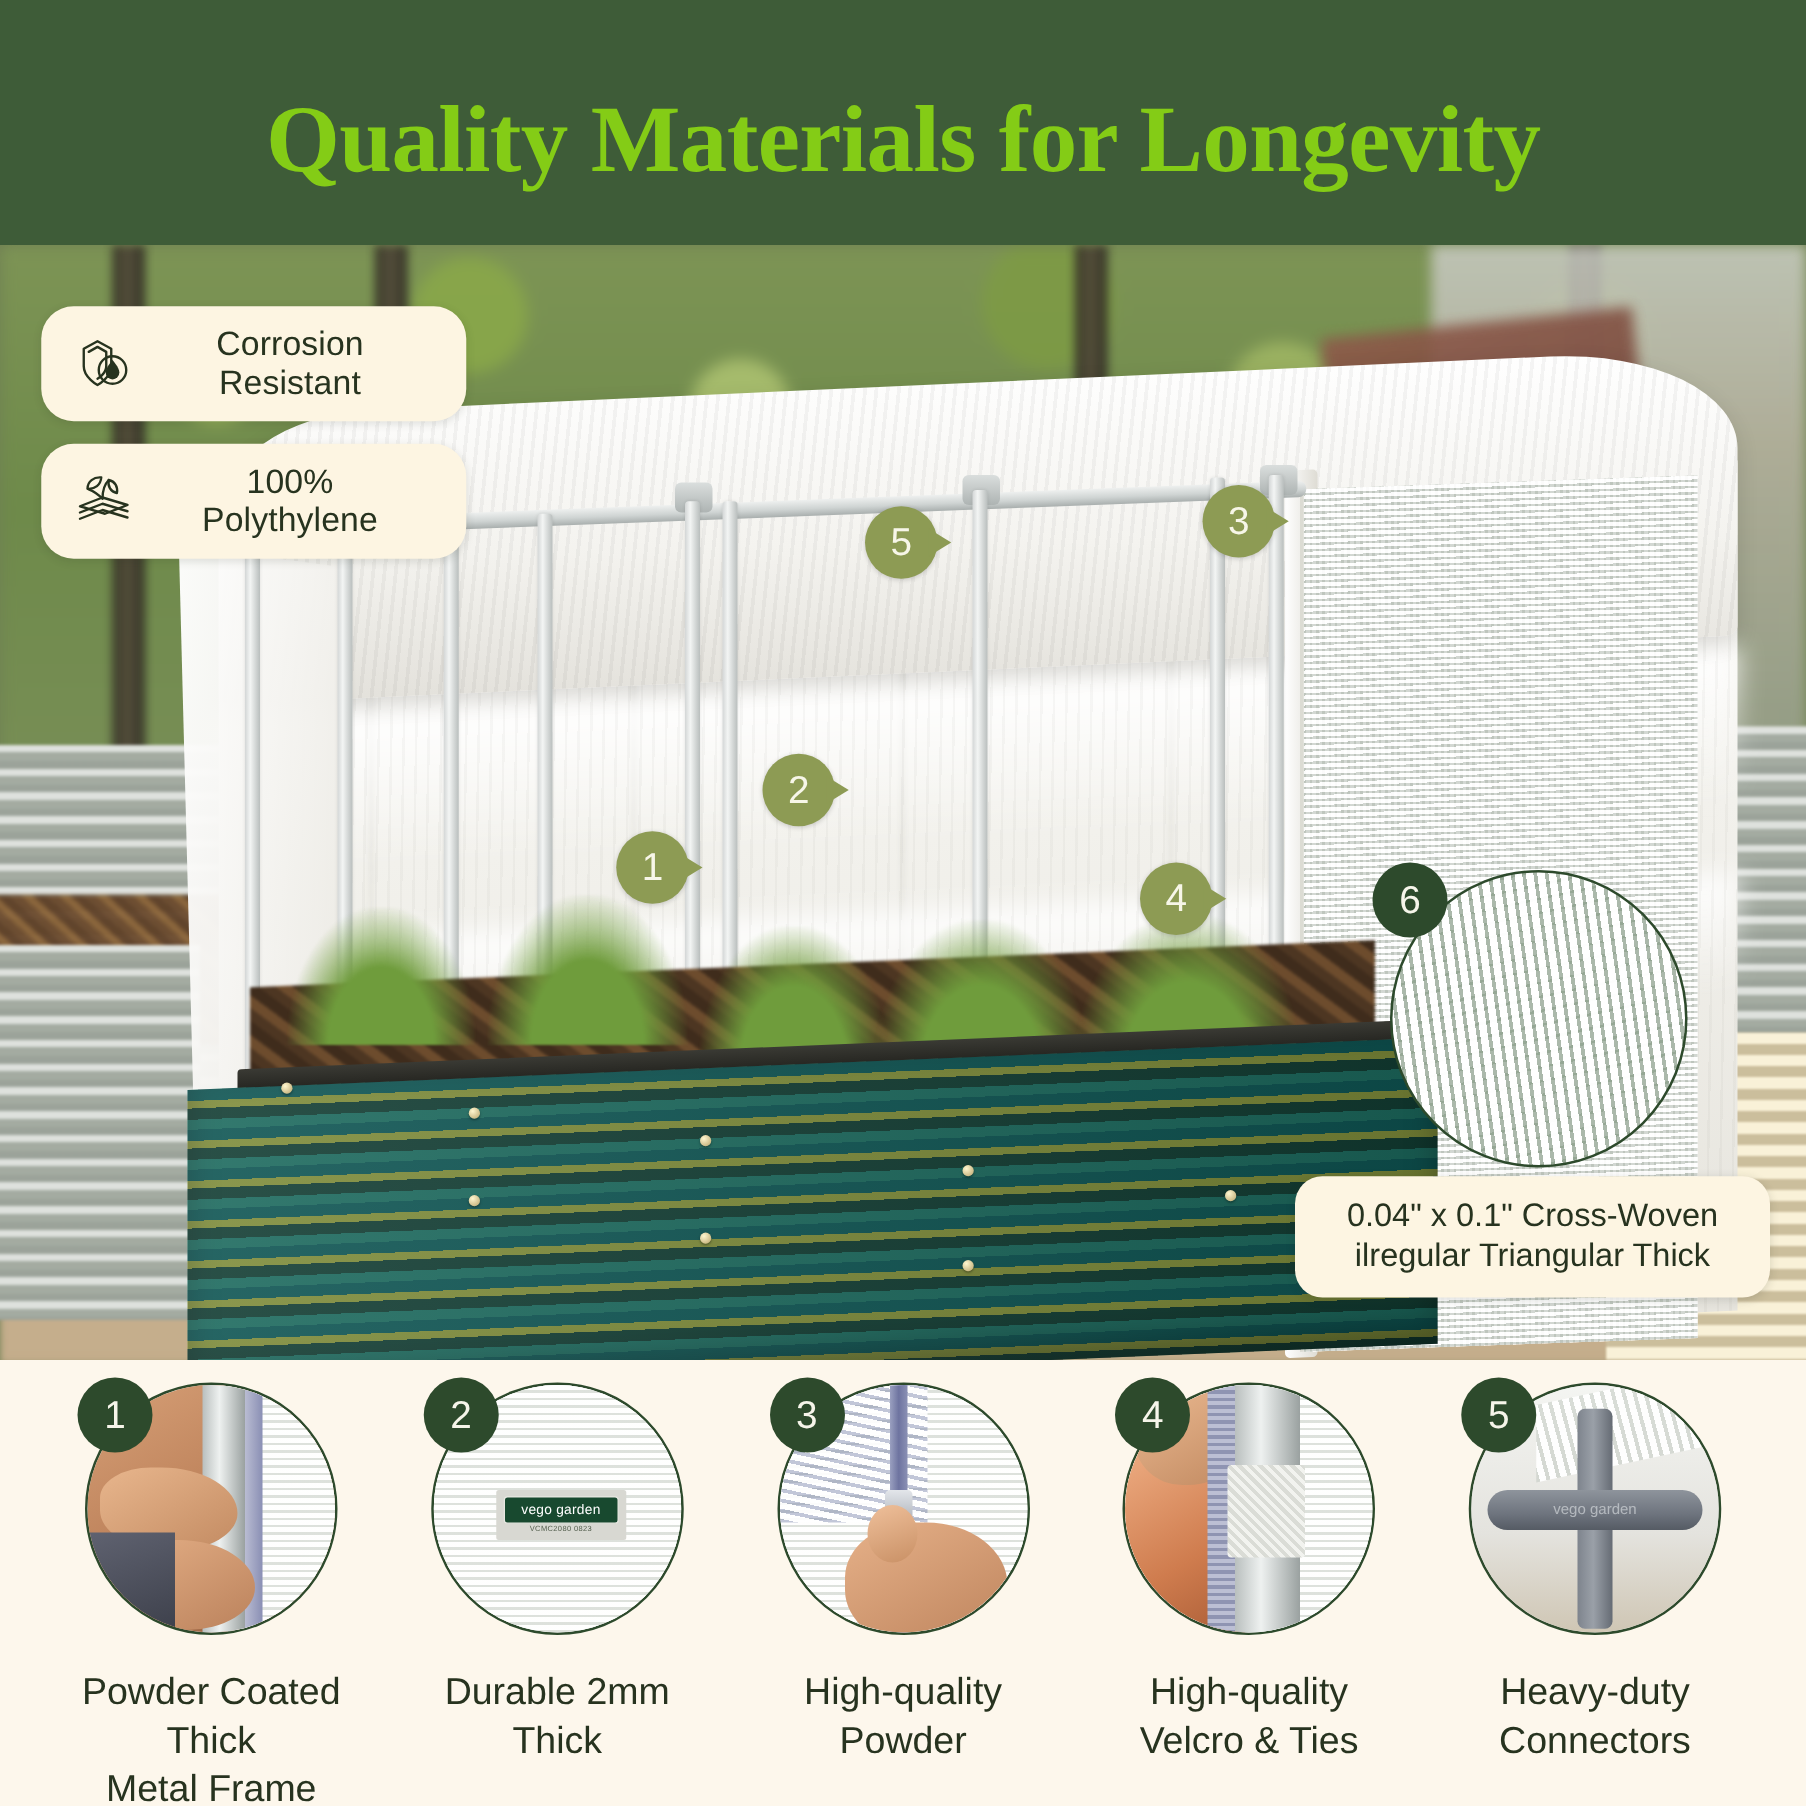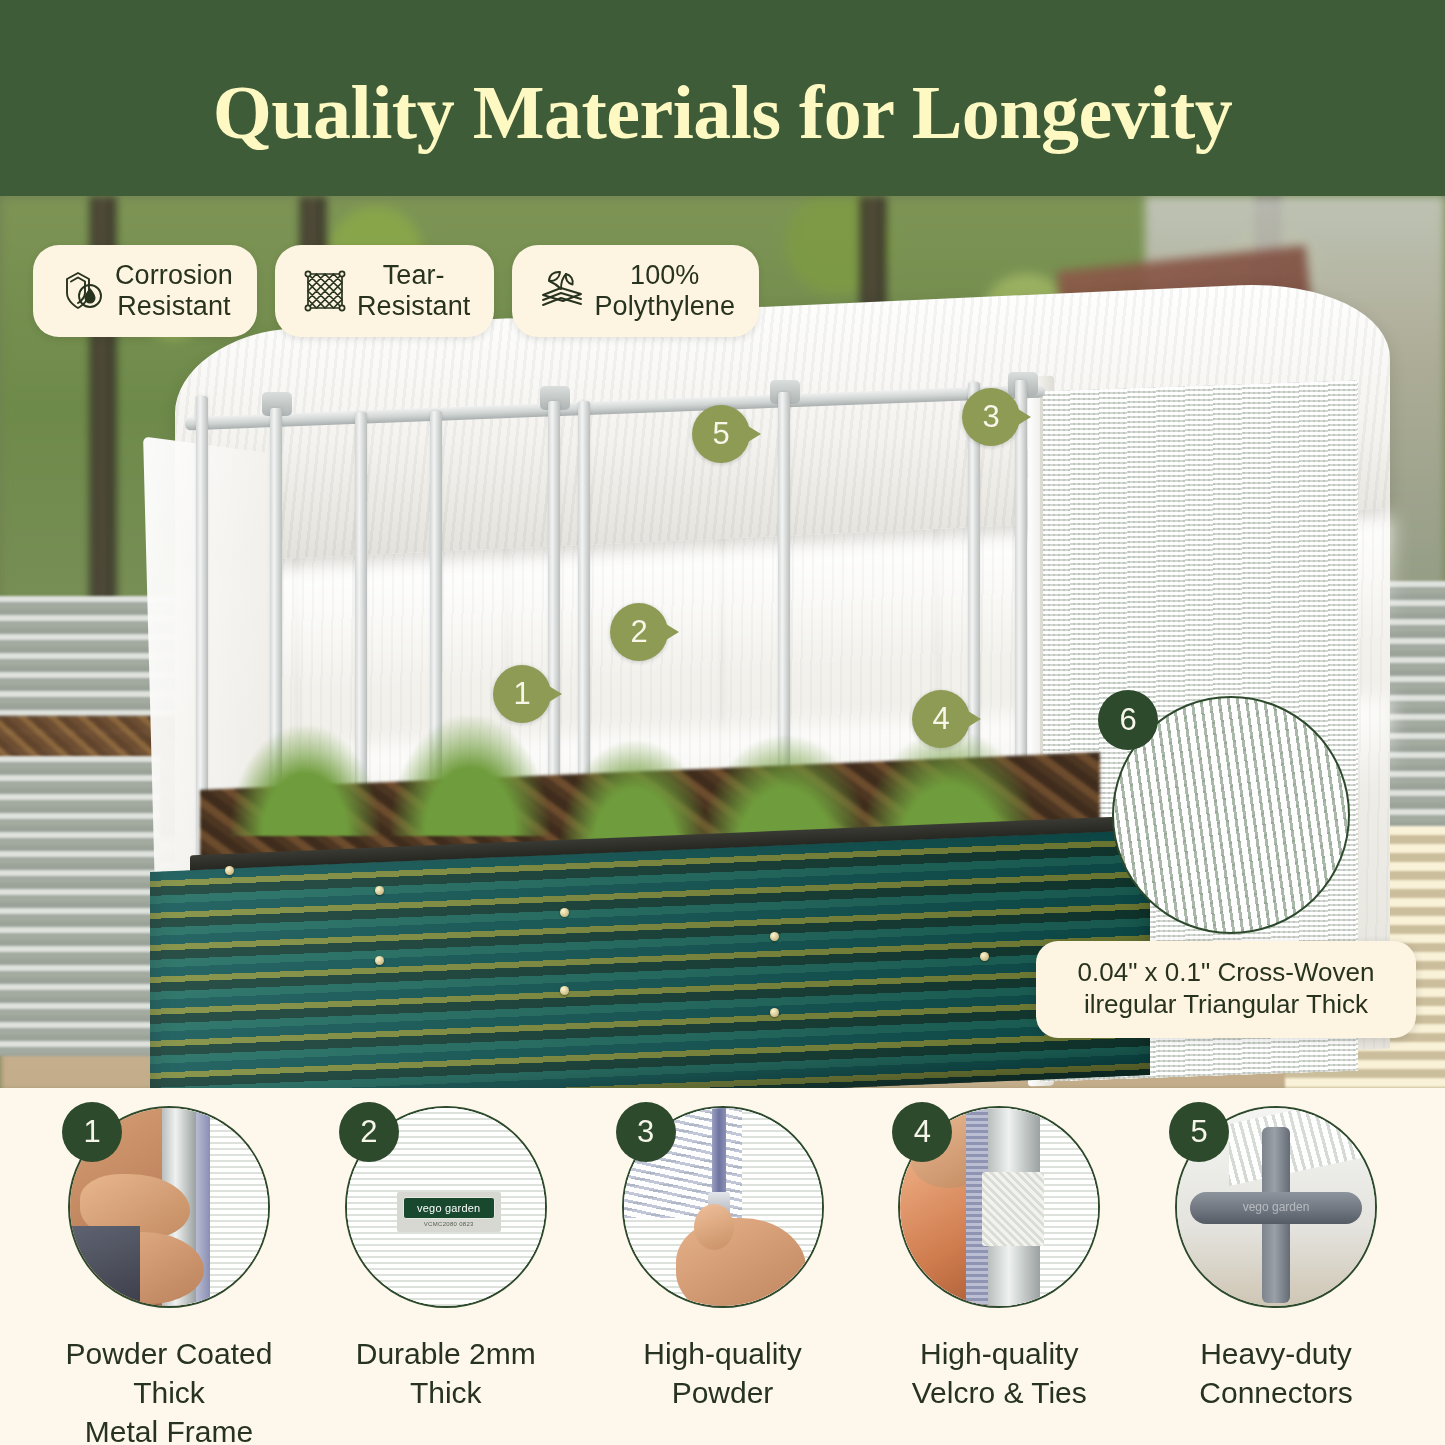--- a/index.html
+++ b/index.html
@@ -24,21 +24,21 @@
     position: absolute;
     left: 0; top: 0;
     width: 1445px;
     height: 196px;
     background: #3e5c38;
     display: flex;
     align-items: center;
     justify-content: center;
   }
   #header-title {
-    color: #fef9c3;
+    color: #84cc16;
     font-family: "Liberation Serif", serif;
     font-weight: 700;
     font-size: 76px;
     letter-spacing: -0.5px;
     line-height: 1;
     white-space: nowrap;
     margin-top: 27px;
   }
 
   
@@ -231,21 +231,21 @@
   .screw {
     position: absolute; width: 9px; height: 9px; border-radius: 50%;
     background: radial-gradient(circle at 35% 32%, #fff6cf, #b8a36a);
     box-shadow: 0 1px 2px rgba(0,0,0,.4);
   }
 
   
   #feature-list {
     position: absolute; left: 33px; top: 245px;
     width: 340px;
-    display: flex; flex-direction: row; gap: 18px;
+    display: flex; flex-direction: column; gap: 18px;
     z-index: 40;
   }
   .feature-card {
     background: #fdf5e2;
     border-radius: 26px;
     height: 92px;
     display: flex; align-items: center;
     padding: 0 16px 0 18px;
     box-shadow: 0 2px 7px rgba(40,45,30,.13);
   }
@@ -504,34 +504,20 @@
           <circle cx="33" cy="31" r="11"></circle>
           <path d="M33 23 C33 23 27.5 29 27.5 33 A5.5 5.5 0 0 0 38.5 33 C38.5 29 33 23 33 23 Z" fill="#27331f" stroke="none"></path>
         </svg>
       </span>
       <span class="feature-label">
         <span>Corrosion</span><br><span>Resistant</span>
       </span>
     </div>
 
 
-    <div class="feature-card">
-      <span class="feature-icon">
-        <svg width="52" height="52" viewBox="0 0 52 52" fill="none" stroke="#27331f" stroke-width="1.7" stroke-linecap="round">
-          <rect x="9" y="9" width="34" height="34" rx="1"></rect>
-          <path d="M9 9 L43 43 M43 9 L9 43 M17.5 9 L43 34.5 M26 9 L43 26 M34.5 9 L43 17.5 M9 17.5 L34.5 43 M9 26 L26 43 M9 34.5 L17.5 43
-                   M34.5 9 L9 34.5 M26 9 L9 26 M17.5 9 L9 17.5 M43 17.5 L17.5 43 M43 26 L26 43 M43 34.5 L34.5 43"></path>
-          <circle cx="9" cy="9" r="2.6" fill="#fdf5e2"></circle>
-          <circle cx="43" cy="9" r="2.6" fill="#fdf5e2"></circle>
-          <circle cx="9" cy="43" r="2.6" fill="#fdf5e2"></circle>
-          <circle cx="43" cy="43" r="2.6" fill="#fdf5e2"></circle>
-        </svg>
-      </span>
-      <span class="feature-label">Tear-Resistant</span>
-    </div>
 
     <div class="feature-card">
       <span class="feature-icon">
         <svg width="52" height="52" viewBox="0 0 52 52" fill="none" stroke="#27331f" stroke-width="1.9" stroke-linecap="round" stroke-linejoin="round">
           <path d="M13 16 C13 10 18 6.5 24 7 C23.5 13 19 16.5 13 16 Z"></path>
           <path d="M30 9 C35 10 37.5 14.5 36.5 19.5 C31.5 18.5 29 14 30 9 Z"></path>
           <path d="M25 24 C25 18 27 12 30 9 M25 24 C22 21 18 18 14 16.5"></path>
           <path d="M7 30 L25 23 L45 29 L27 36 Z"></path>
           <path d="M7 35 L25 28 L45 34"></path>
           <path d="M7 40 L25 33 L45 39"></path>

